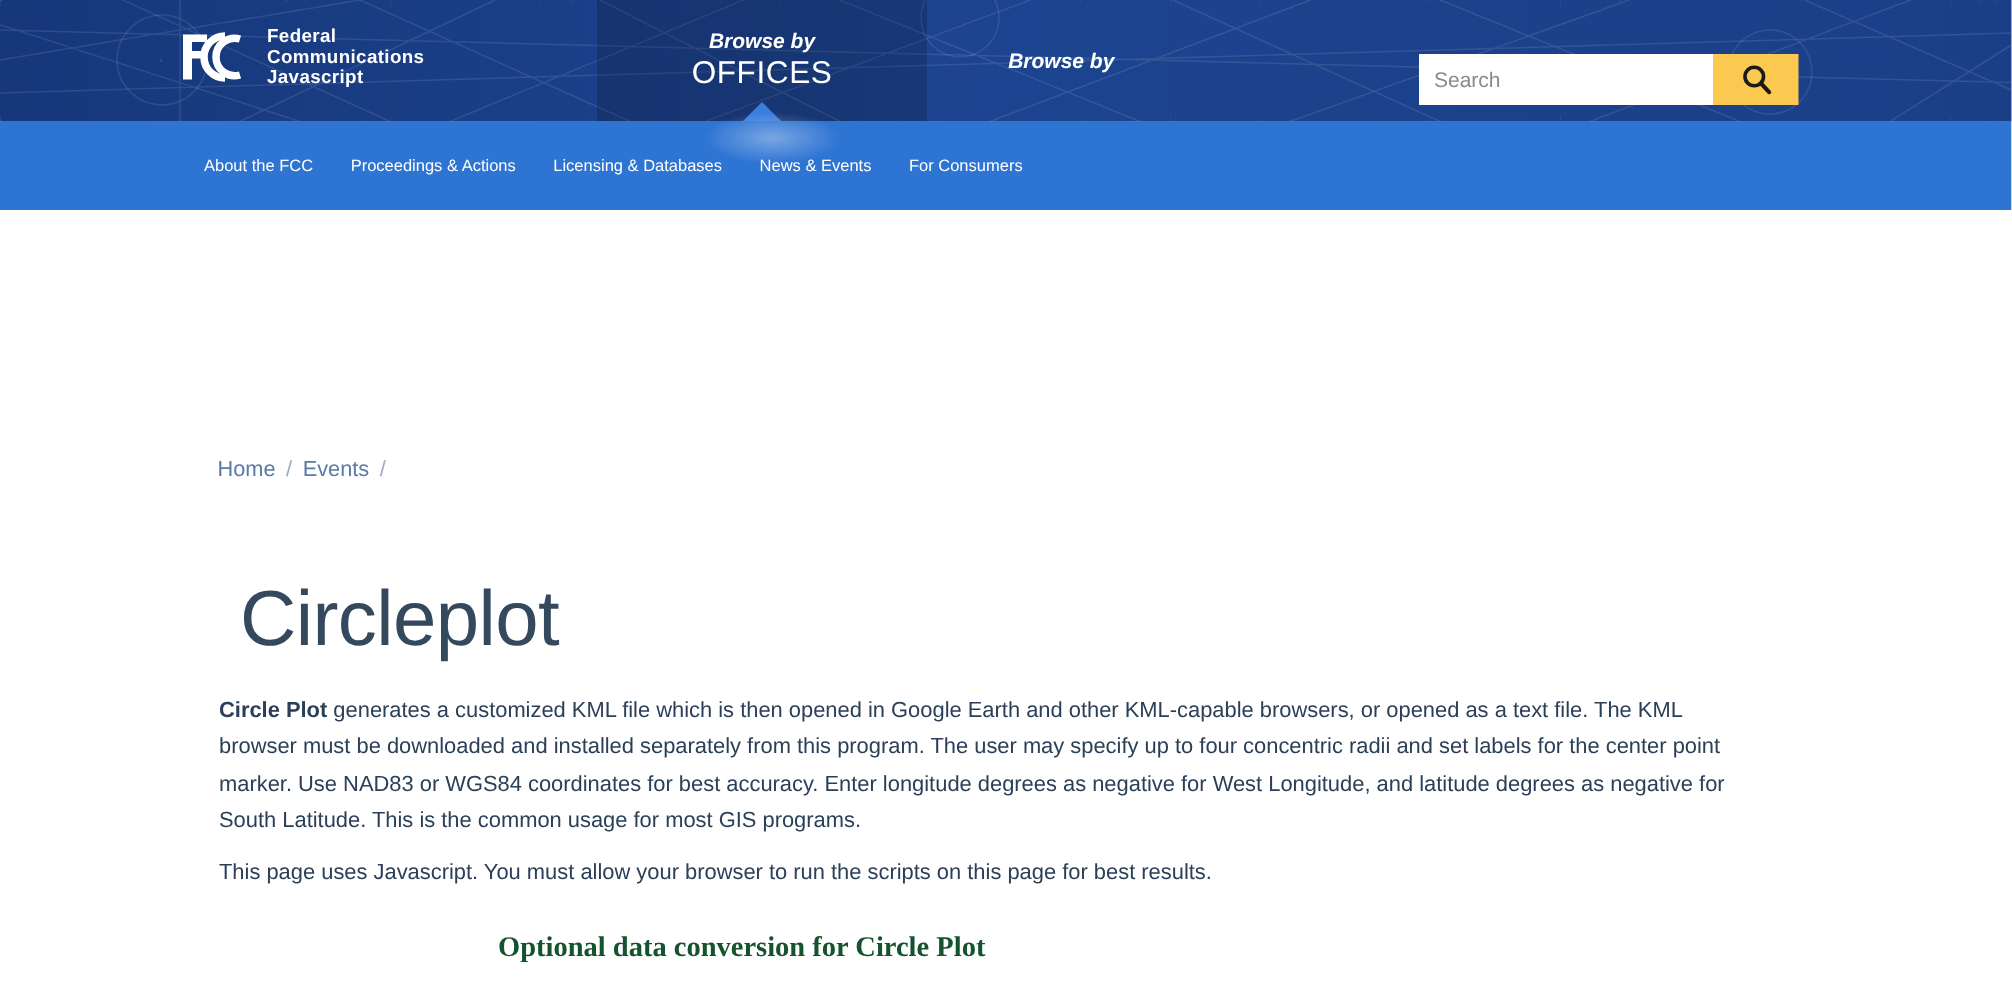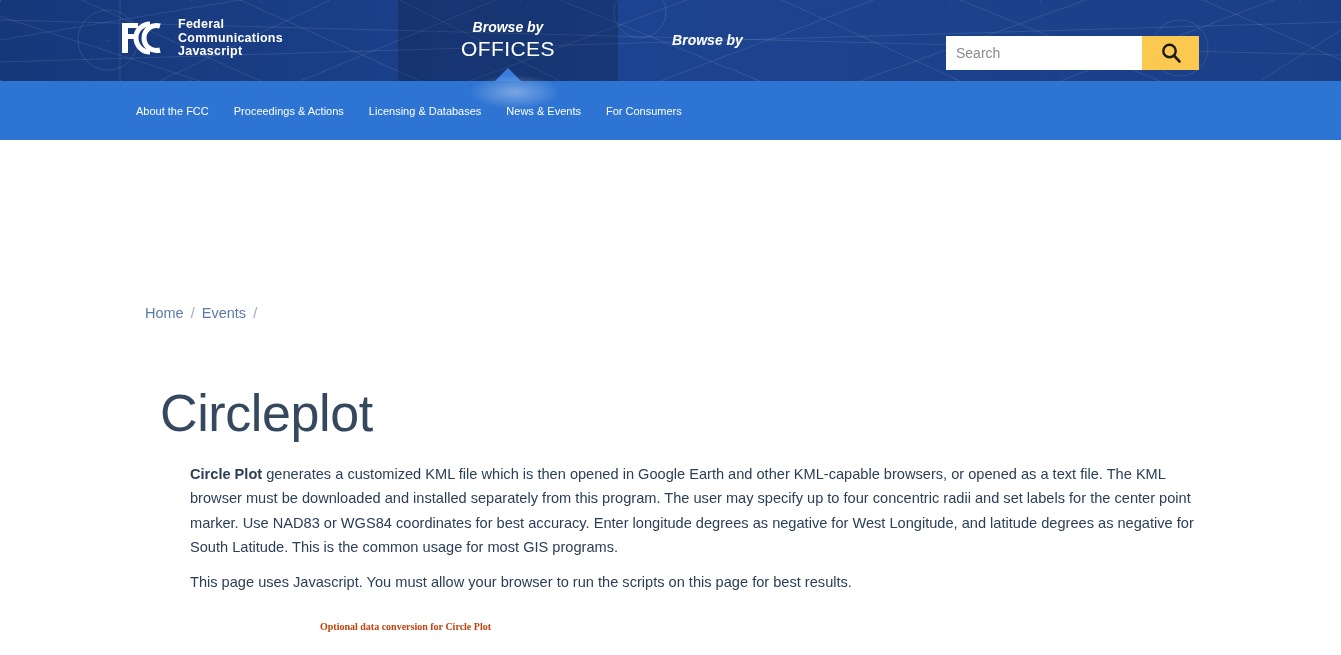--- a/index.html
+++ b/index.html
@@ -139,31 +139,30 @@
     position: absolute; left: 160px; top: 208px;
     font-size: 52px; font-weight: 400;
     color: #34495e; letter-spacing: -.4px;
   }
 
   .para {
     position: absolute; left: 146px;
     width: 1020px;
     font-size: 14.6px; line-height: 24.5px;
     color: #2b4058;
-    margin-left: 44px;
   }
   #para-main { top: 307px; }
   #para-js { top: 415px; }
   .para b { font-weight: 700; }
 
   .form-heading {
-    position: absolute; left: 320px; top: 481px;
+    position: absolute; left: 332px; top: 481px;
     font-family: "Liberation Serif", serif;
-    font-size: 10px; font-weight: 700;
-    color: #c2410c;
+    font-size: 19px; font-weight: 700;
+    color: #14532d;
   }
 </style>
 </head>
 <body>
 
 <div class="masthead">
 
   <svg class="weblines" viewBox="0 0 1341 81" preserveAspectRatio="none">
     <g stroke="#ffffff" stroke-opacity="0.10" stroke-width="1" fill="none">
       <path d="M-20 10 L200 81 M60 -10 L260 81 M120 -20 L120 81 M0 40 L300 -10

